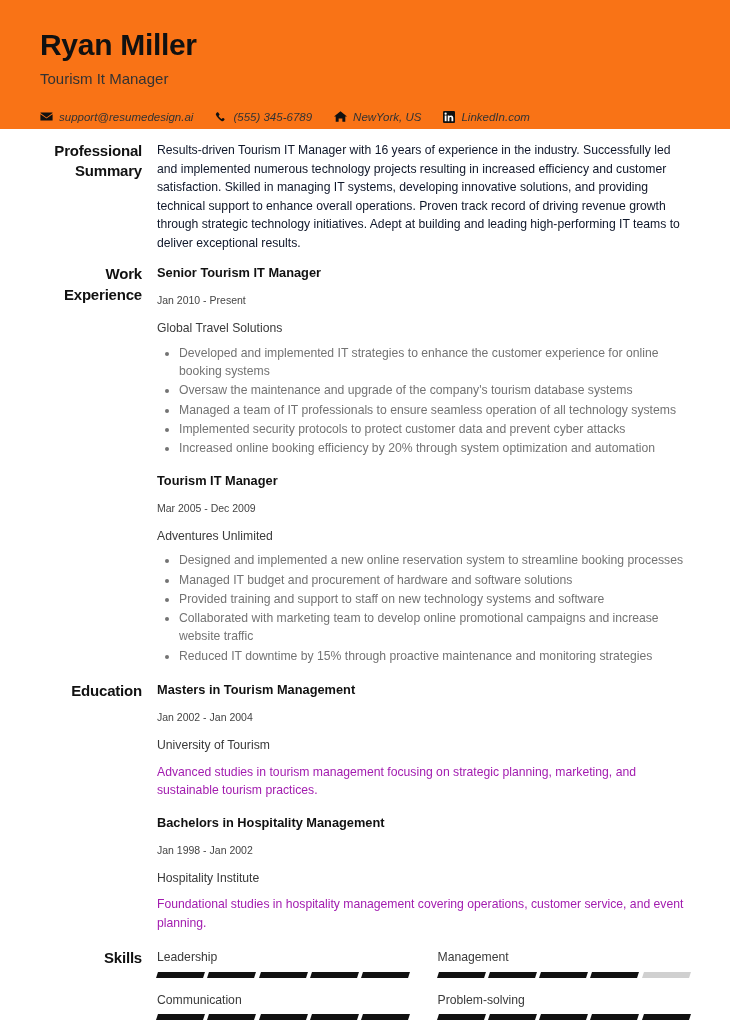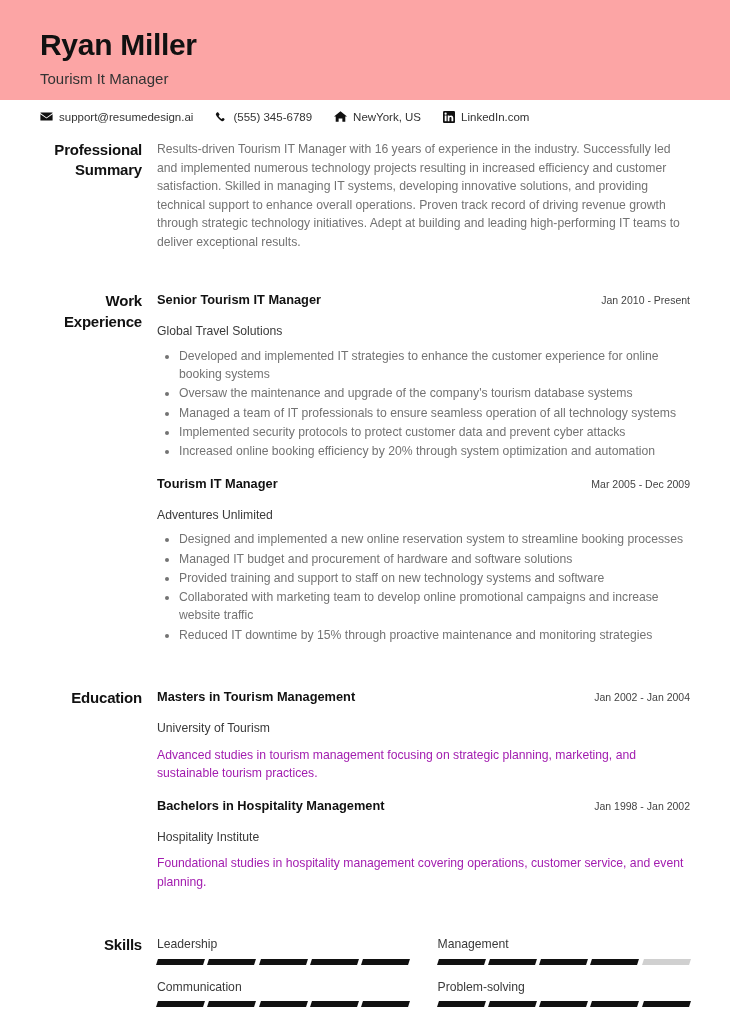--- a/index.html
+++ b/index.html
@@ -8,94 +8,96 @@
     width: 730px;
     height: 1024px;
     background: #ffffff;
     font-family: "Liberation Sans", sans-serif;
     color: #333333;
     overflow: hidden;
   }
 
   
   .header {
-    background: #fca5a5;
+    background: #f97316;
     padding: 28px 40px 22px 40px;
-    height: 100px;
+    height: 129px;
   }
   .name {
     font-size: 30px;
     font-weight: bold;
     color: #111111;
     letter-spacing: -0.3px;
     line-height: 1.15;
   }
   .job-title {
     font-size: 15px;
     color: #333333;
     margin-top: 6px;
     line-height: 1.3;
   }
   .contact-row {
     display: flex;
     align-items: center;
     margin-top: 22px;
     gap: 22px;
     flex-wrap: nowrap;
+    font-style: italic;
   }
   .contact-item {
     display: flex;
     align-items: center;
     gap: 6px;
     font-size: 11.5px;
     color: #333333;
     white-space: nowrap;
   }
   .contact-item svg { display: block; flex: 0 0 auto; }
 
   
   .content { padding: 0 40px; }
 
   .section {
     display: flex;
     align-items: flex-start;
-    padding-top: 40px;
+    padding-top: 12px;
   }
   .section-heading {
     width: 117px;
     flex: 0 0 117px;
     text-align: right;
     padding-right: 15px;
     font-size: 15px;
     font-weight: bold;
     color: #111111;
     line-height: 1.35;
     letter-spacing: -0.2px;
   }
   .section-body {
     flex: 1 1 auto;
     min-width: 0;
   }
 
   .para {
     font-size: 12.2px;
     line-height: 1.52;
-    color: #737373;
+    color: #0f172a;
     text-align: left;
   }
 
   
   .entry { margin-bottom: 4px; }
   .entry + .entry { margin-top: 14px; }
 
   .entry-head {
     display: flex;
     justify-content: space-between;
-    align-items: center;
+    align-items: flex-start;
     gap: 12px;
+    flex-direction: column;
   }
   .entry-title {
     font-size: 12.8px;
     font-weight: bold;
     color: #111111;
     line-height: 1.4;
   }
   .entry-date {
     font-size: 10.5px;
     color: #444444;

